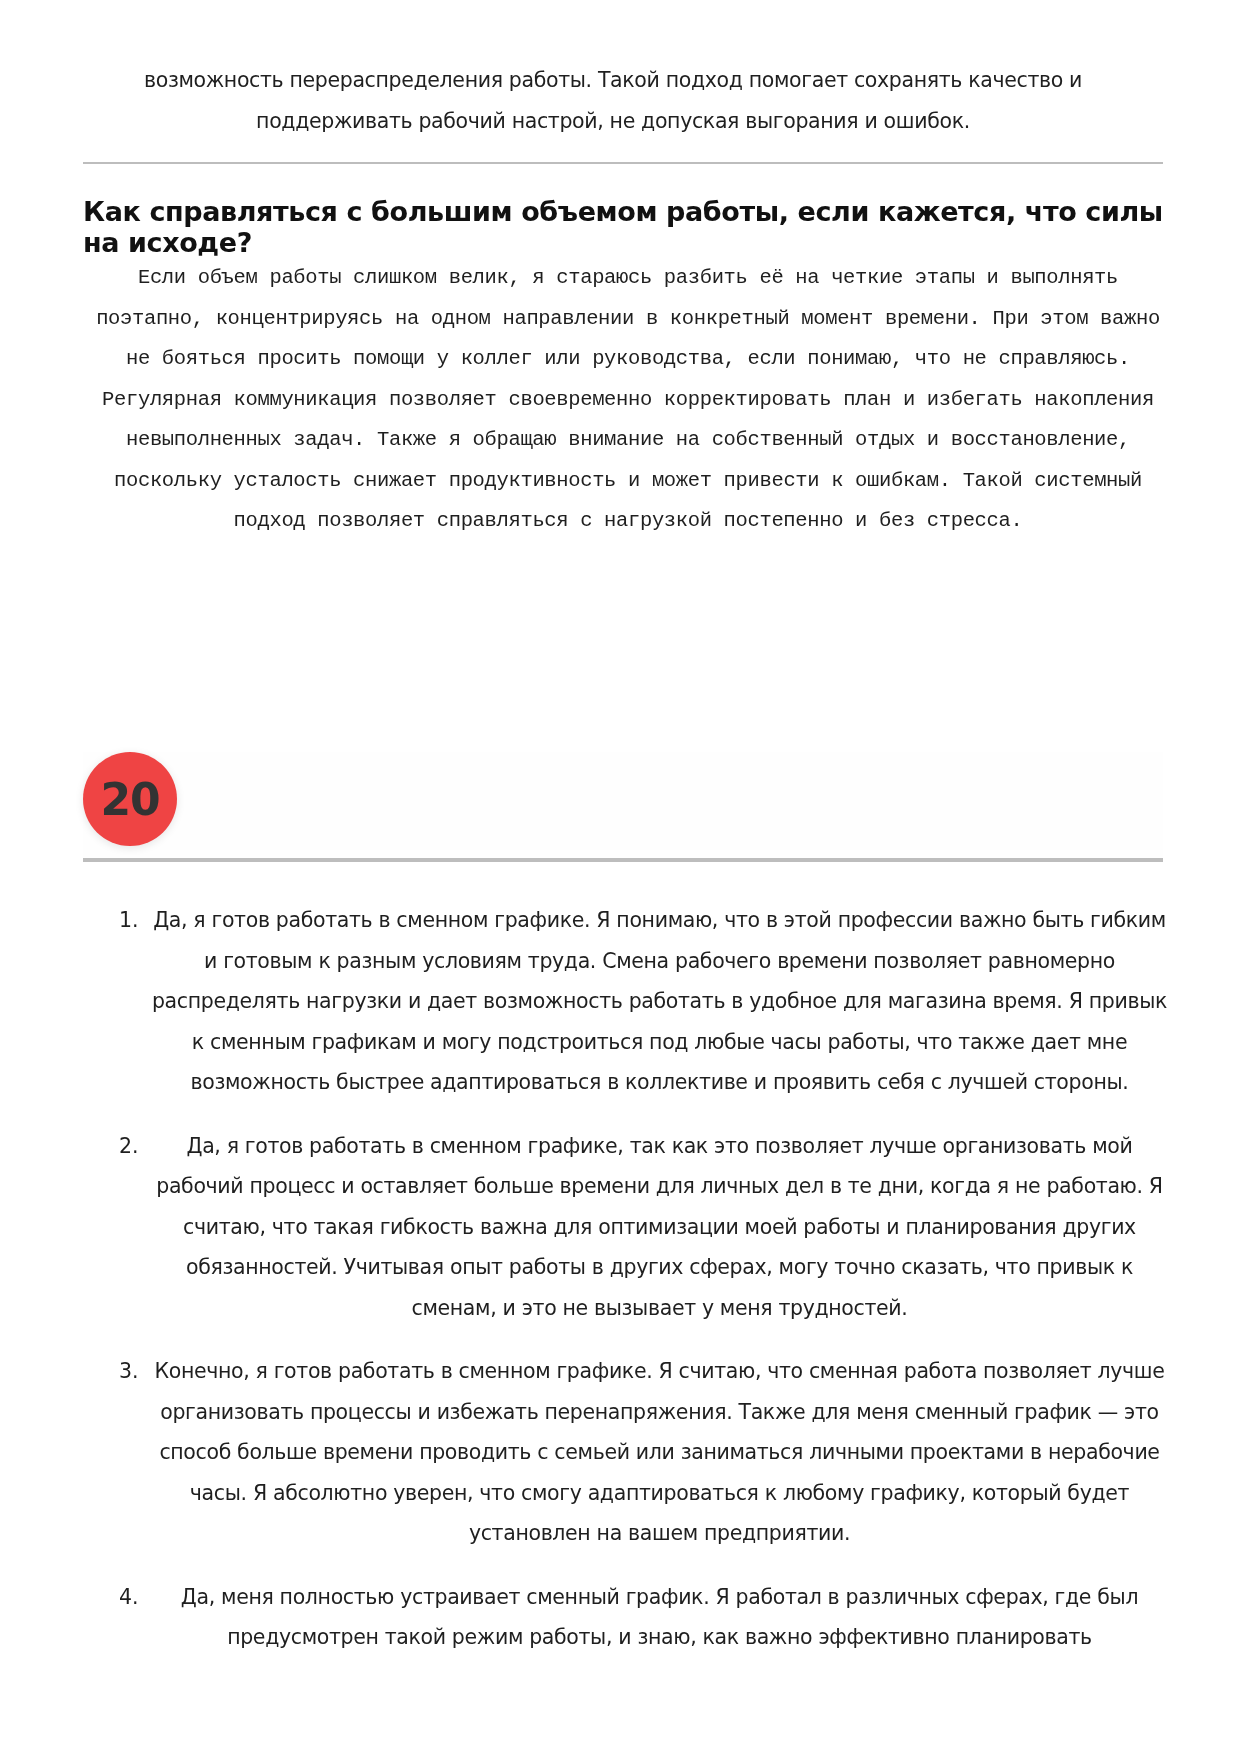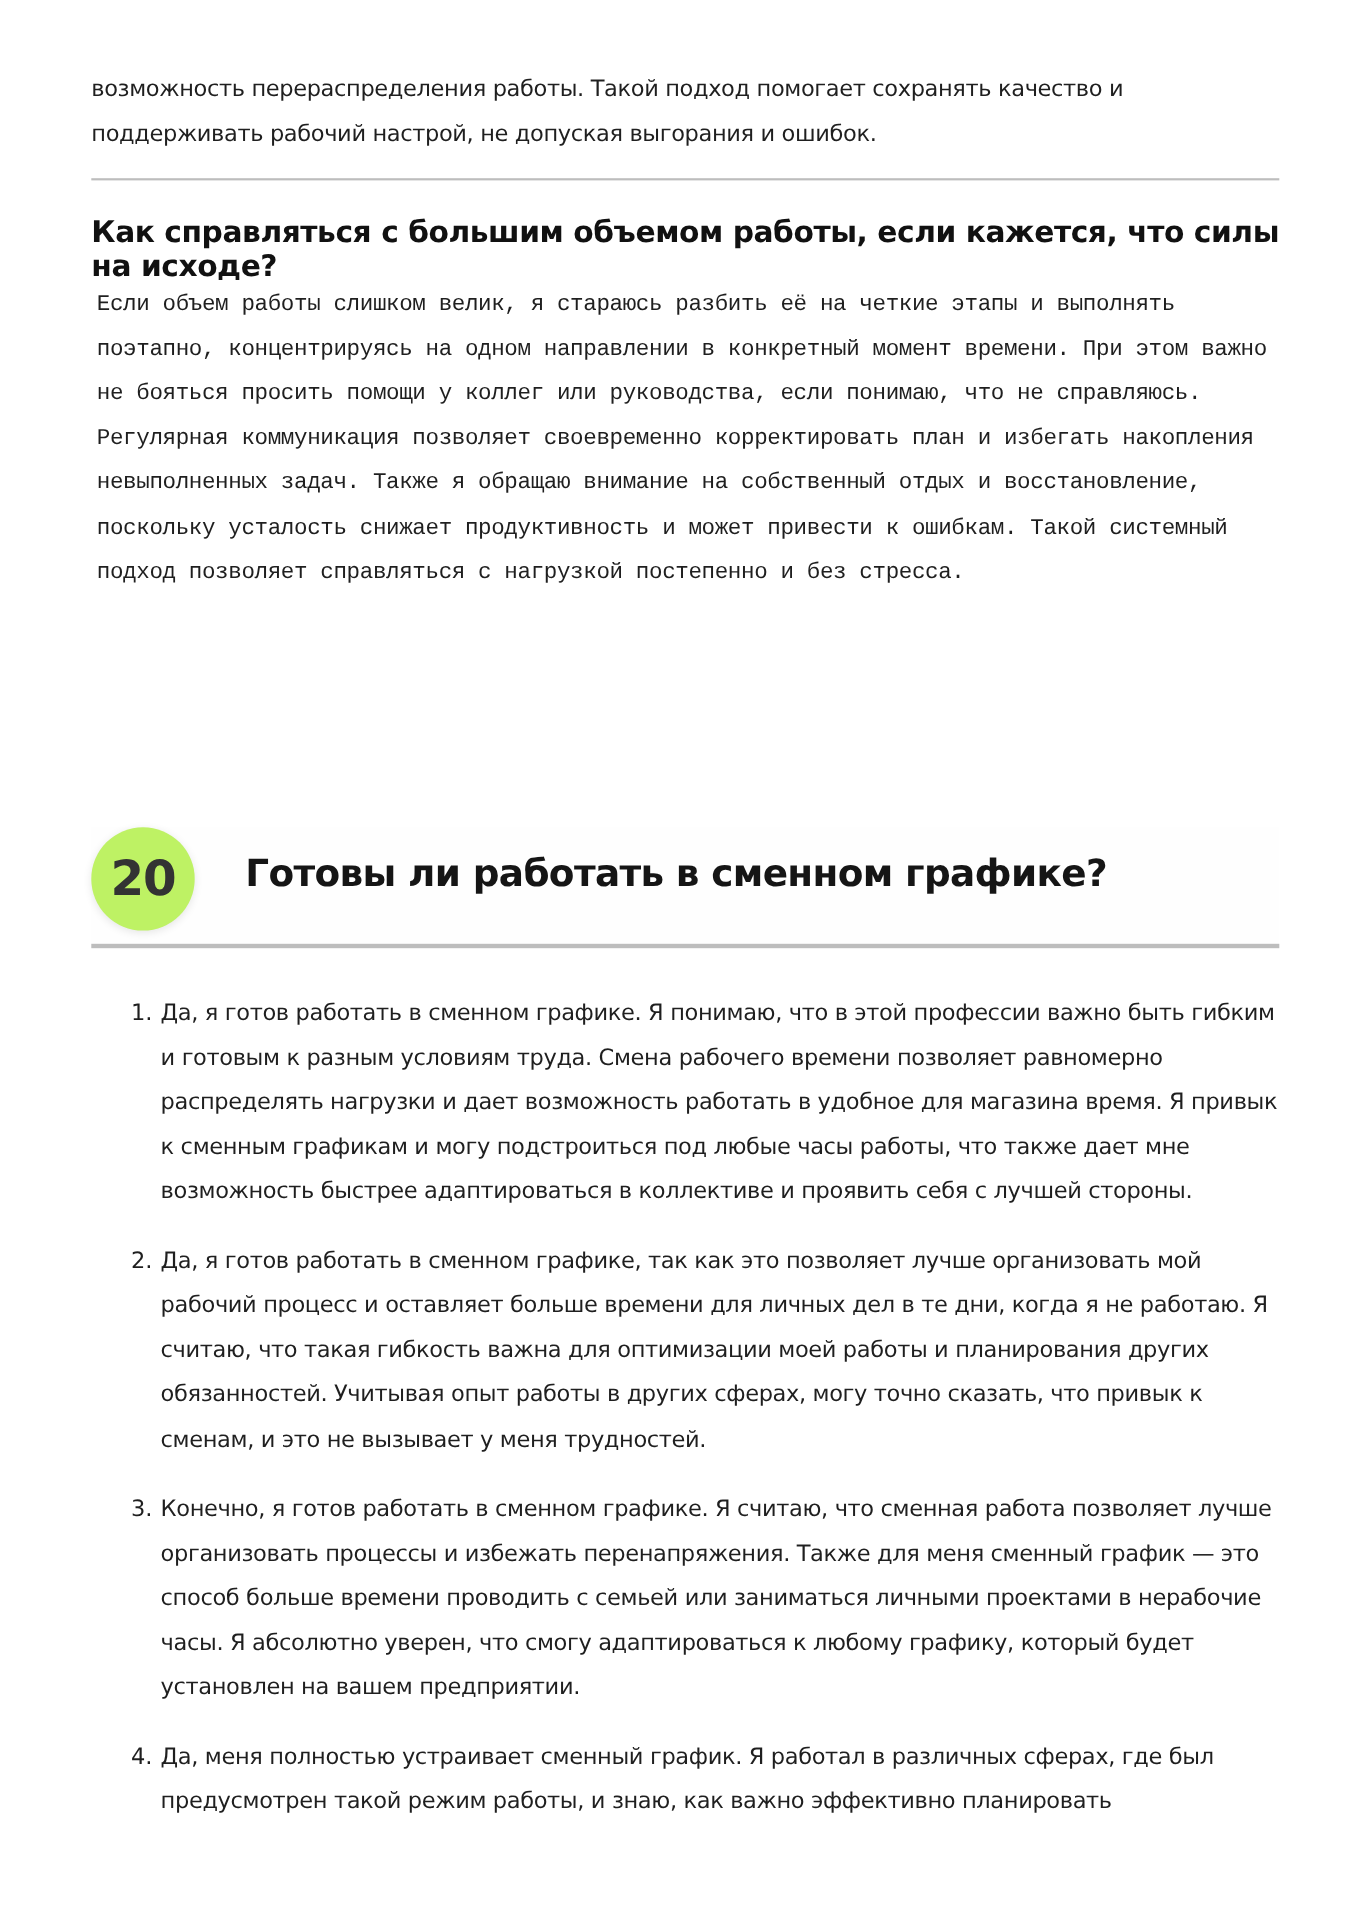--- a/index.html
+++ b/index.html
@@ -4,20 +4,21 @@
 <style>
   html, body { margin: 0; padding: 0; background: #ffffff; }
   body {
     width: 1239px; height: 1753px; overflow: hidden; position: relative;
     font-family: "DejaVu Sans", sans-serif; color: #1f1f1f;
   }
   .page { position: absolute; left: 83px; width: 1080px; top: 0; }
   .para {
     font-size: 20.5px; line-height: 40.5px; margin: 0; letter-spacing: -0.35px;
     word-spacing: 0px;
+    text-align: center;
   }
   .p-top { position: absolute; top: 60px; left: 0; width: 1060px; }
   .divider { position: absolute; left: 0; width: 1080px; height: 2px; background: #bdbdbd; }
   .div1 { top: 162px; }
   .q-title {
     position: absolute; top: 196px; left: 0; font-weight: bold; font-size: 27px;
     letter-spacing: -0.4px; margin: 0; color: #111;
   }
   .p-answer { position: absolute; top: 258px; left: 5px; width: 1080px; font-family: Liberation Mono, monospace; }
   .q-header {
@@ -42,22 +43,21 @@
 </head>
 <body>
 
 <div class="page">
   <p class="para p-top">возможность перераспределения работы. Такой подход помогает сохранять качество и поддерживать рабочий настрой, не допуская выгорания и ошибок.</p>
   <div class="divider div1"></div>
   <h3 class="q-title">Как справляться с большим объемом работы, если кажется, что силы на исходе?</h3>
   <p class="para p-answer">Если объем работы слишком велик, я стараюсь разбить её на четкие этапы и выполнять поэтапно, концентрируясь на одном направлении в конкретный момент времени. При этом важно не бояться просить помощи у коллег или руководства, если понимаю, что не справляюсь. Регулярная коммуникация позволяет своевременно корректировать план и избегать накопления невыполненных задач. Также я обращаю внимание на собственный отдых и восстановление, поскольку усталость снижает продуктивность и может привести к ошибкам. Такой системный подход позволяет справляться с нагрузкой постепенно и без стресса.</p>
 
   <div class="q-header">
-    <div class="badge" style="background: #bef264;">20</div>
-    <h2 class="h-title">Готовы ли работать в сменном графике?</h2>
+    <div class="badge" style="background: #ef4444;">20</div>
   </div>
   <div class="divider div2"></div>
 
   <ol class="list">
     <li>
       <span class="num">1.</span>
       <p class="para">Да, я готов работать в сменном графике. Я понимаю, что в этой профессии важно быть гибким и готовым к разным условиям труда. Смена рабочего времени позволяет равномерно распределять нагрузки и дает возможность работать в удобное для магазина время. Я привык к сменным графикам и могу подстроиться под любые часы работы, что также дает мне возможность быстрее адаптироваться в коллективе и проявить себя с лучшей стороны.</p>
     </li>
     <li>
       <span class="num">2.</span>

